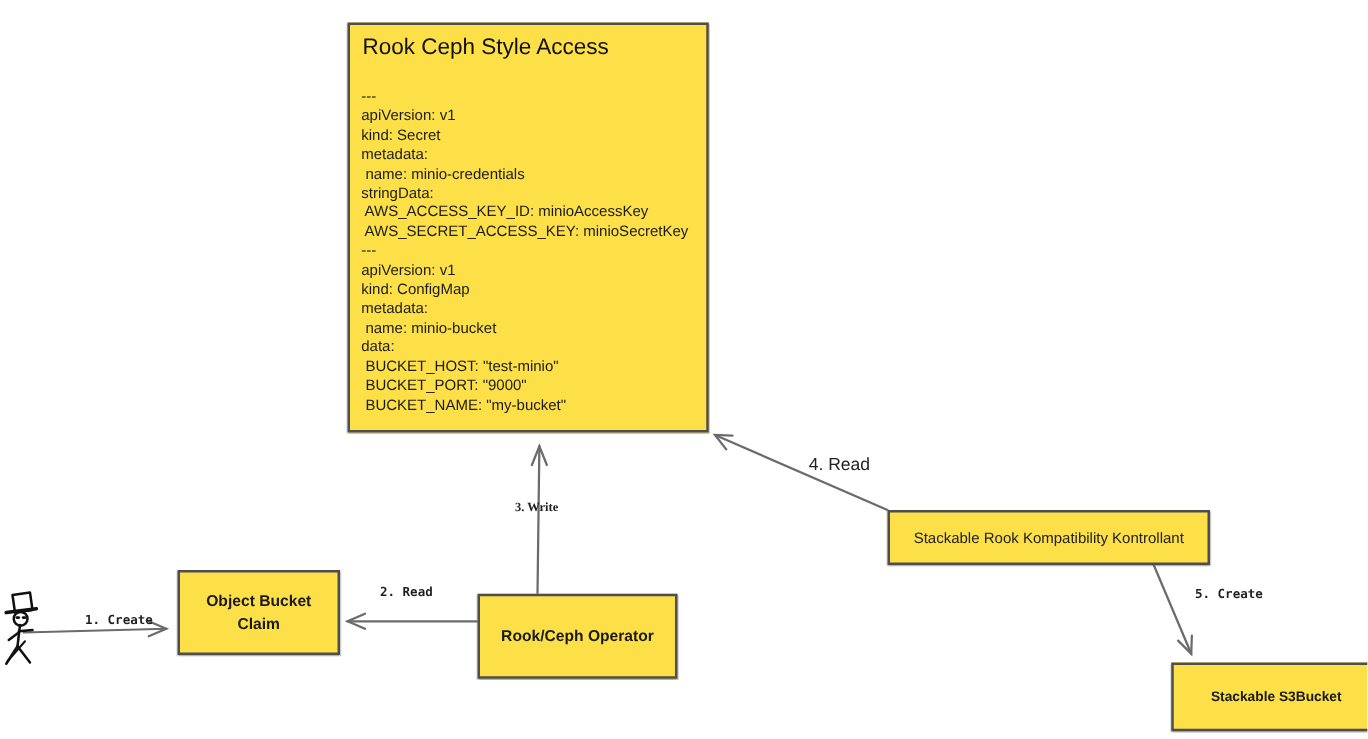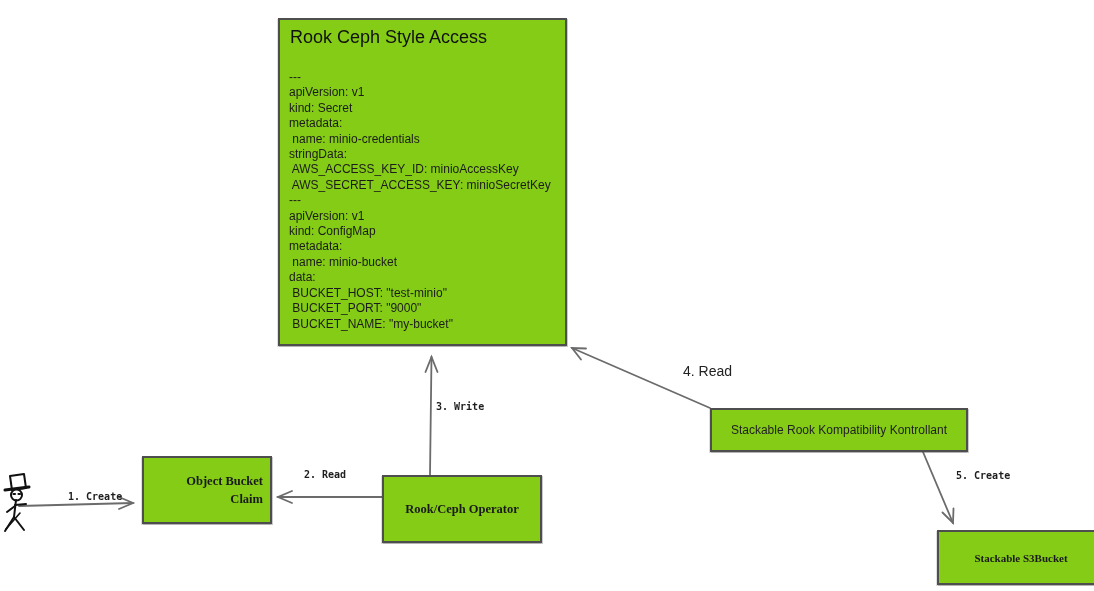--- a/index.html
+++ b/index.html
@@ -15,36 +15,35 @@
     background: #ffffff;
     overflow: hidden;
   }
   .layer-svg {
     position: absolute;
     left: 0; top: 0;
     width: 1094px; height: 591px;
   }
   .node {
     position: absolute;
-    background: #84cc16;
+    background: #fde047;
     border: 2px solid #4e4e4e;
     box-sizing: border-box;
     box-shadow: 1px 1px 0 0 rgba(80,80,80,0.30), -1px 1px 0 0 rgba(80,80,80,0.18);
     color: #1a1a1a;
   }
   .node-center {
     display: flex;
     align-items: center;
     justify-content: center;
     text-align: center;
   }
   .mono {
-    font-family: Liberation Serif, serif;
+    font-family: Liberation Sans, sans-serif;
     font-weight: bold;
-    text-align: right;
   }
   
   .rook-box {
     left: 278px; top: 18px;
     width: 289px; height: 328px;
   }
   .rook-title {
     position: absolute;
     left: 10px; top: 7px;
     font-size: 18px;
@@ -78,22 +77,22 @@
     white-space: nowrap;
   }
   .edge-label.sans {
     font-family: "Liberation Sans", sans-serif;
     font-weight: normal;
     font-size: 14px;
     color: #222;
   }
   .lab-1 { left: 68px;  top: 475px; margin-top: 16px; }
   .lab-2 { left: 304px; top: 469px; }
-  .lab-3 { left: 436px; top: 401px; }
-  .lab-4 { left: 647px; top: 363px; margin-left: 36px; }
+  .lab-3 { left: 412px; top: 401px; font-family: Liberation Serif, serif; }
+  .lab-4 { left: 647px; top: 363px; }
   .lab-5 { left: 956px; top: 470px; }
 </style>
 </head>
 <body>
 
 <div class="canvas">
 
   <svg class="layer-svg" viewBox="0 0 1094 591">
     <g stroke="#6b6b6b" stroke-width="1.8" fill="none" stroke-linecap="round">
 

